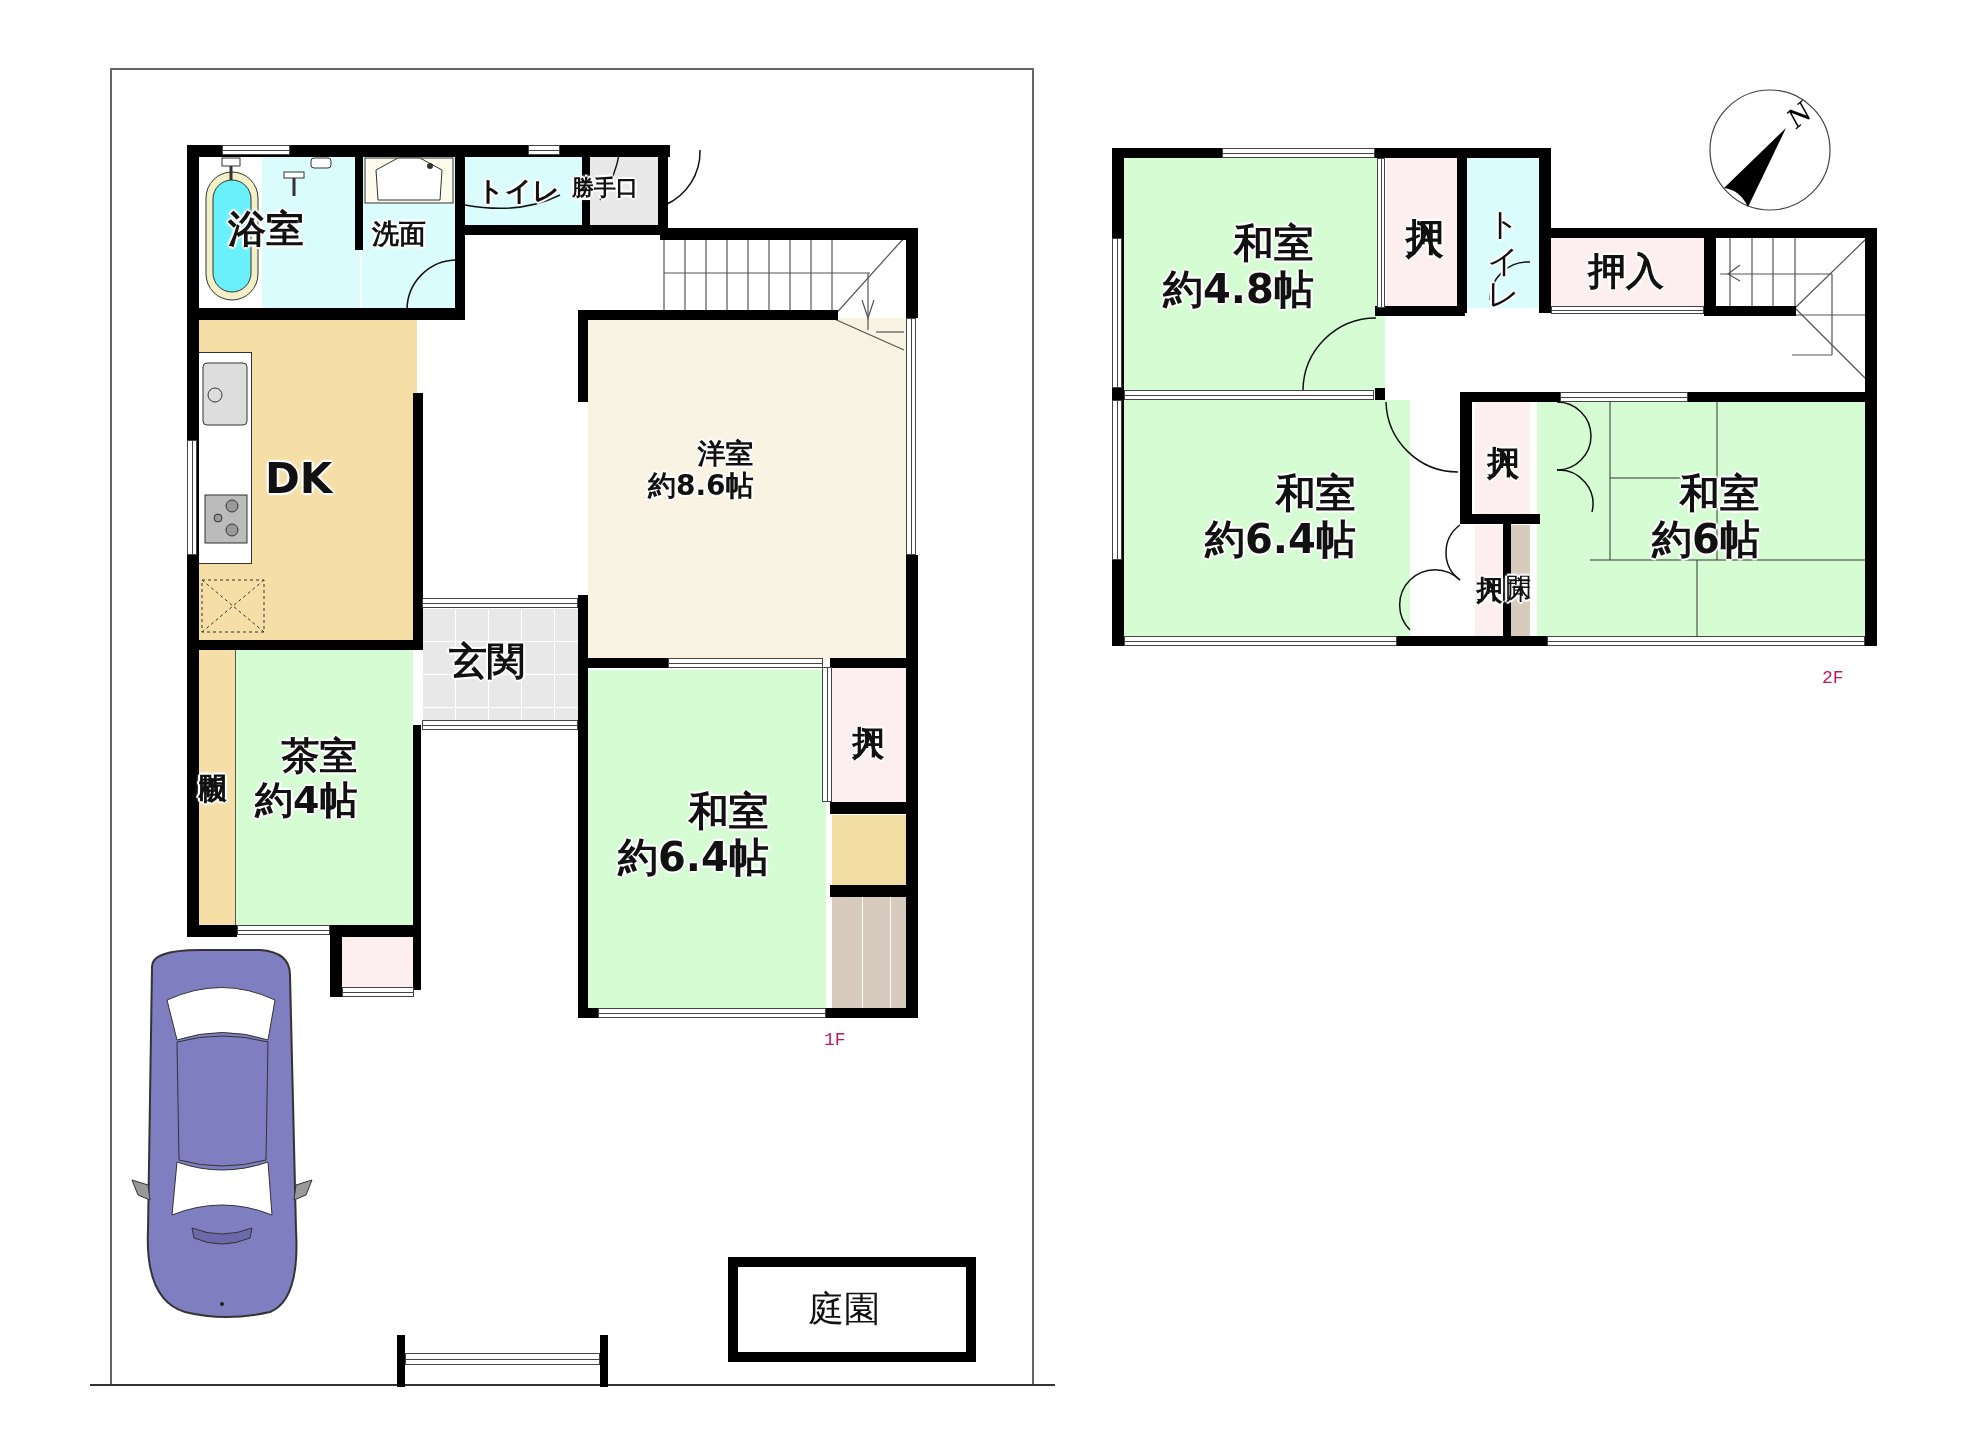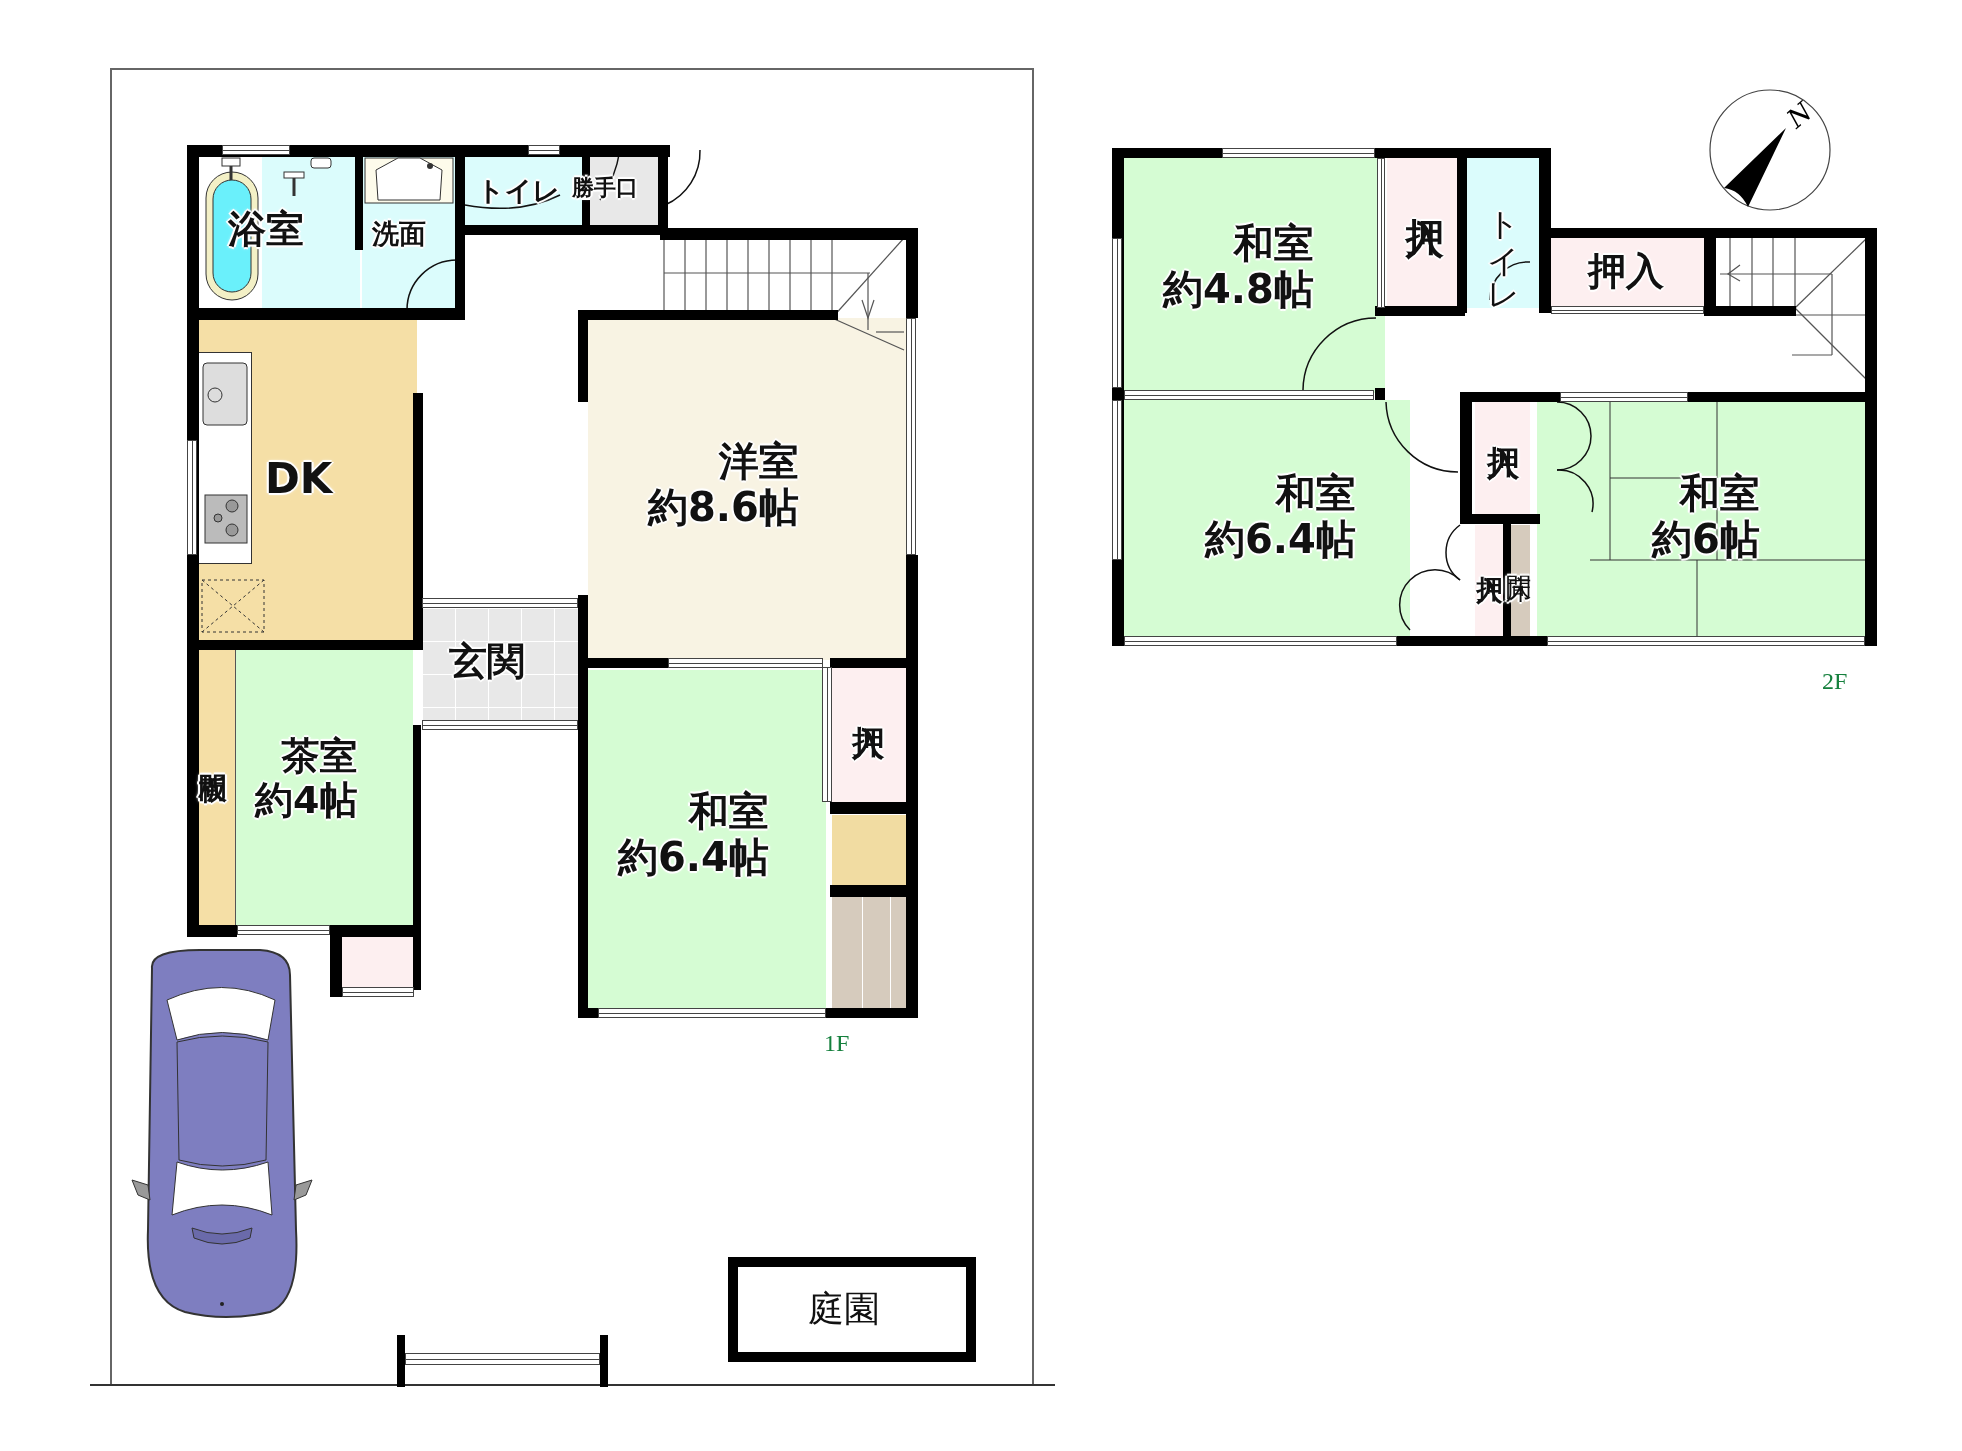--- a/index.html
+++ b/index.html
@@ -10,21 +10,21 @@
   .wall { position:absolute; background:#000; }
   .room { position:absolute; box-sizing:border-box; }
   .label { position:absolute; text-align:right; font-weight:bold; color:#111;
            line-height:1.15; white-space:nowrap;
            text-shadow: 0 0 3px #fff, 0 0 3px #fff, 0 0 4px #fff, 2px 0 0 #fff, -2px 0 0 #fff, 0 2px 0 #fff, 0 -2px 0 #fff; }
   .label span { display:block; }
   .vlabel { writing-mode: vertical-rl; text-orientation: upright; letter-spacing:0; }
   .window { position:absolute; background:#fff; border:1px solid #444; box-sizing:border-box; }
   .window.h::before { content:""; position:absolute; left:0; right:0; top:50%; border-top:1px solid #444; }
   .window.v::before { content:""; position:absolute; top:0; bottom:0; left:50%; border-left:1px solid #444; }
-  .floor-tag { position:absolute; font-family:Liberation Serif, serif; font-size:24px; color:#15803d; }
+  .floor-tag { position:absolute; font-family:Liberation Mono, monospace; font-size:18px; color:#be185d; }
   svg { position:absolute; overflow:visible; }
 </style>
 </head>
 <body>
 
 <div>
   <div class="lot-line" style="left:110px;top:68px;width:924px;height:2px;"></div>
   <div class="lot-line" style="left:110px;top:68px;width:2px;height:1318px;"></div>
   <div class="lot-line" style="left:1032px;top:68px;width:2px;height:1318px;"></div>
   <div class="lot-line" style="left:90px;top:1384px;width:965px;height:2px;background:#333;"></div>
@@ -157,21 +157,21 @@
     <div class="window h" style="left:422px;top:598px;width:156px;height:10px;"></div>
     <div class="window h" style="left:422px;top:720px;width:156px;height:10px;"></div>
     <div class="window v" style="left:822px;top:667px;width:10px;height:135px;"></div>
   </div>
 
   <div class="label" style="left:228px;top:208px;font-size:38px;">浴室</div>
   <div class="label" style="left:372px;top:218px;font-size:27px;">洗面</div>
   <div class="label" style="left:477px;top:175px;font-size:27px;">トイレ</div>
   <div class="label" style="left:572px;top:175px;font-size:22px;">勝手口</div>
   <div class="label" style="left:265px;top:455px;font-size:42px;">DK</div>
-  <div class="label" style="left:648px;top:438px;font-size:40px;">
+  <div class="label" style="left:648px;top:438px;font-size:28px;">
     <span>洋室</span>
     <span>約8.6帖</span>
   </div>
   <div class="label" style="left:449px;top:640px;font-size:38px;">玄関</div>
   <div class="label" style="left:255px;top:735px;font-size:38px;">
     <span>茶室</span>
     <span>約4帖</span>
   </div>
   <div class="label vlabel" style="left:196px;top:752px;font-size:28px;">板間</div>
   <div class="label" style="left:618px;top:788px;font-size:40px;">

